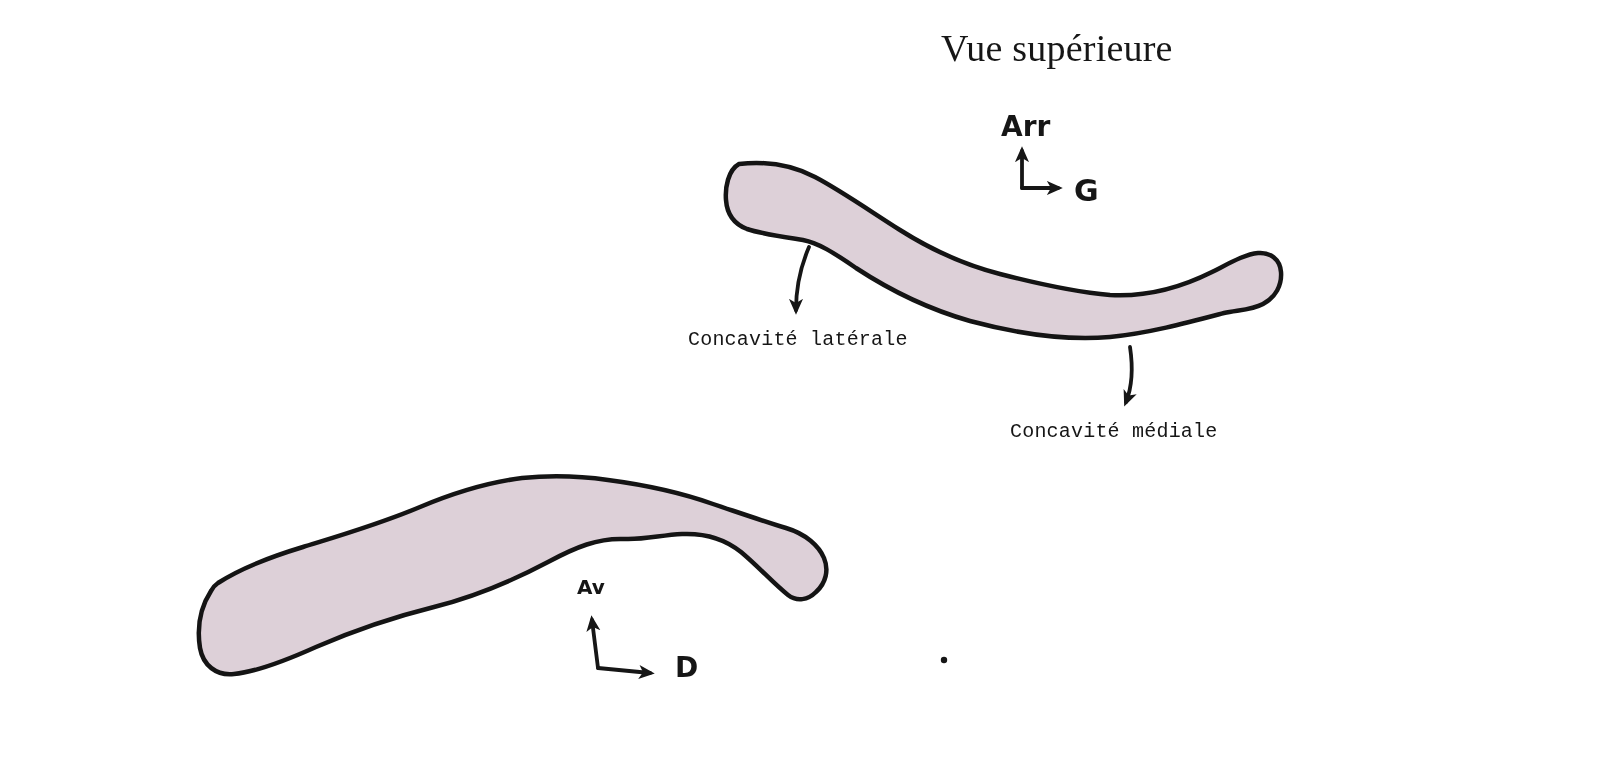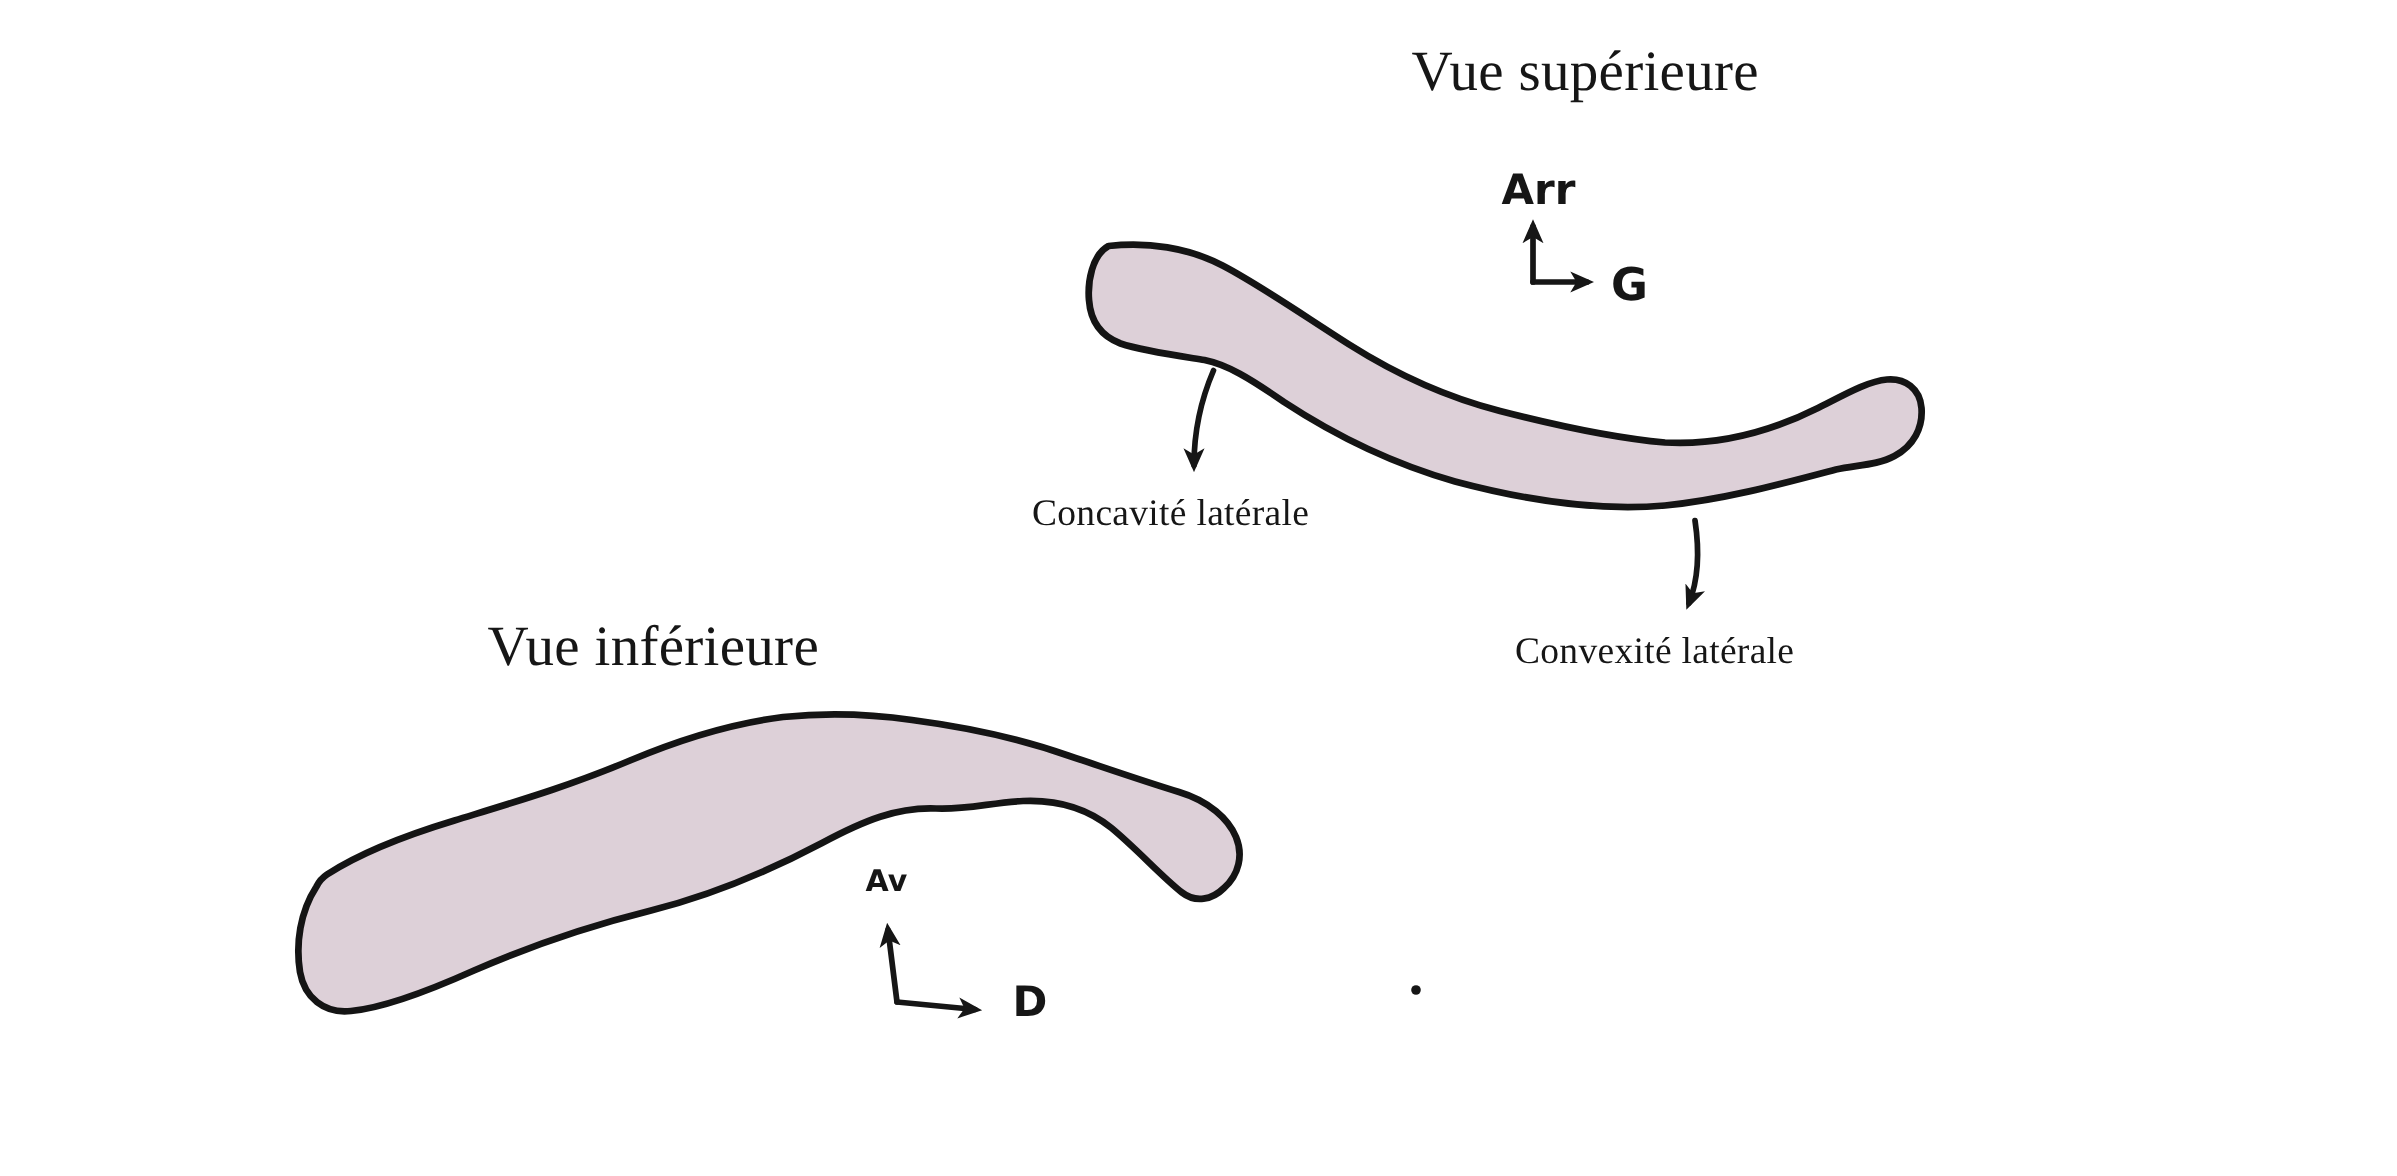--- a/index.html
+++ b/index.html
@@ -24,22 +24,22 @@
     line-height: 1;
     color: #161616;
     white-space: nowrap;
   }
   .title {
     font-family: "Liberation Serif", "DejaVu Serif", serif;
     font-size: 38px;
     letter-spacing: 0.2px;
   }
   .ann {
-    font-family: Liberation Serif, serif;
-    font-size: 25px;
+    font-family: Liberation Mono, monospace;
+    font-size: 20px;
     letter-spacing: 0.2px;
   }
   .axis {
     font-family: "DejaVu Sans", "Liberation Sans", sans-serif;
     font-weight: 700;
   }
   .bone {
     stroke: #141414;
     stroke-width: 4.5;
     stroke-linejoin: round;
@@ -111,25 +111,24 @@
     <path class="stroke-line" marker-end="url(#ah)" d="M 1022 188 L 1058 188"></path>
 
     <path class="stroke-line" marker-end="url(#ah)" d="M 598 668 L 592 620"></path>
     <path class="stroke-line" marker-end="url(#ah)" d="M 598 668 L 650 673"></path>
 
     <circle cx="944" cy="660" r="3.2" fill="#161616"></circle>
   </svg>
 
   <div class="txt title" style="left:941px; top:29px;">Vue supérieure</div>
 
-  <div class="txt title" style="left:325px; top:412px;">Vue inférieure</div>
 
   <div class="txt ann" style="left:688px; top:330px;">Concavité latérale</div>
 
-  <div class="txt ann" style="left:1010px; top:422px;">Convexité latérale</div>
+  <div class="txt ann" style="left:1010px; top:422px;">Concavité médiale</div>
 
   <div class="txt axis" style="left:1001px; top:113px; font-size:28px;">Arr</div>
 
   <div class="txt axis" style="left:1074px; top:176px; font-size:30px;">G</div>
 
   <div class="txt axis" style="left:577px; top:577px; font-size:20px;">Av</div>
 
   <div class="txt axis" style="left:675px; top:654px; font-size:28px;">D</div>
 
 </div>

